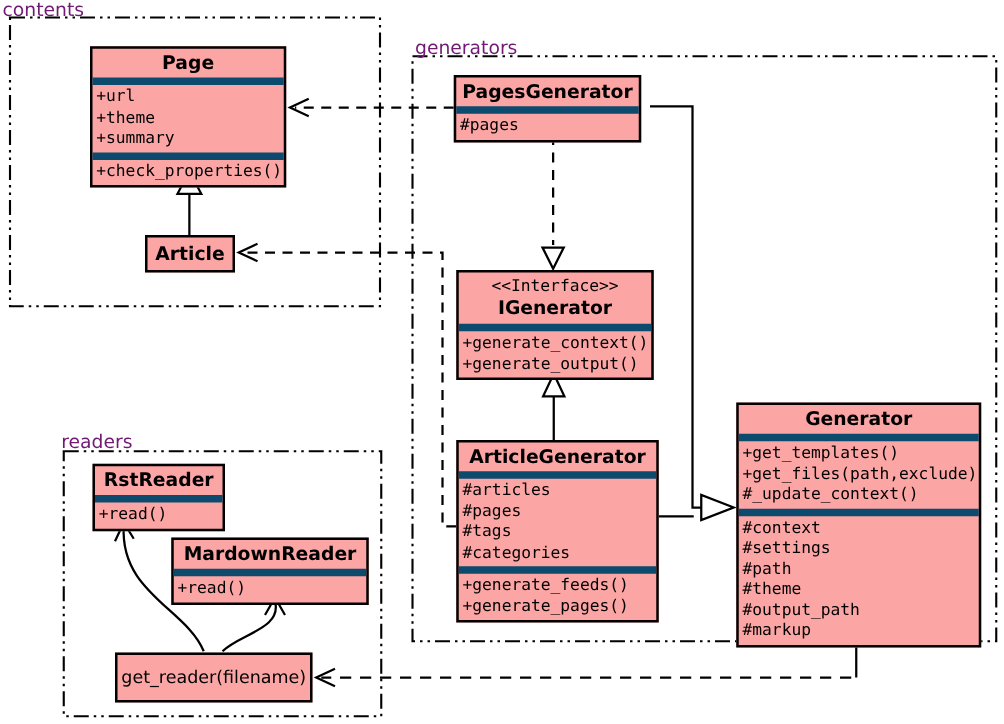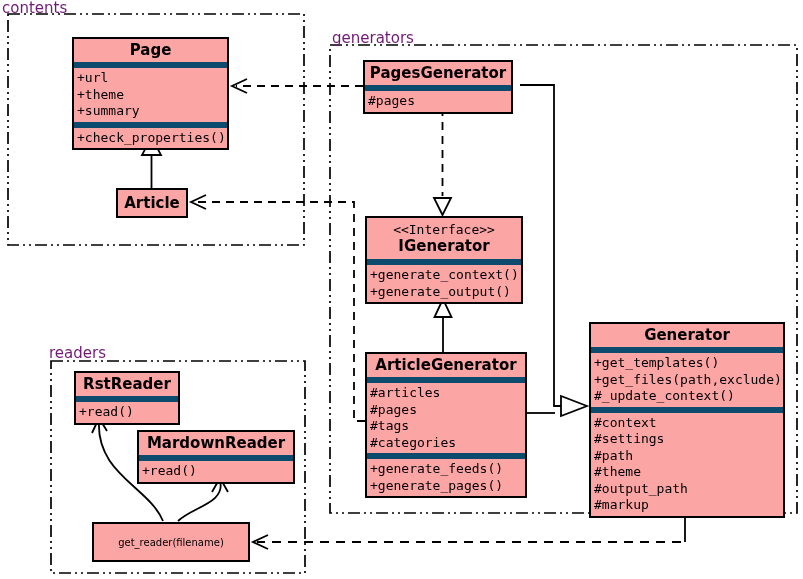--- a/index.html
+++ b/index.html
@@ -28,21 +28,21 @@
   .uml-section{border-top:6px solid #0c4a6e;padding:2px 0;}
   .uml-row{
     font-family:"DejaVu Sans Mono","Liberation Mono",monospace;
     font-size:13px;line-height:16.5px;height:16.5px;
     padding:0 3px;white-space:nowrap;overflow:hidden;
   }
   .uml-single{
     display:flex;align-items:center;justify-content:center;
     height:100%;box-sizing:border-box;
   }
-  .uml-single .fn{font-size:10px;font-weight:normal;white-space:nowrap;}
+  .uml-single .fn{font-size:14px;font-weight:normal;white-space:nowrap;}
 </style>
 </head>
 <body>
 
 <div id="canvas">
 
   <svg id="connectors" width="803" height="579" viewBox="0 0 803 579">
 
     <rect x="8" y="14" width="296" height="231" fill="none" stroke="#000" stroke-width="1.7" stroke-dasharray="12 4 2 4 2 4"></rect>
     <rect x="330" y="45" width="467" height="468" fill="none" stroke="#000" stroke-width="1.7" stroke-dasharray="12 4 2 4 2 4"></rect>

